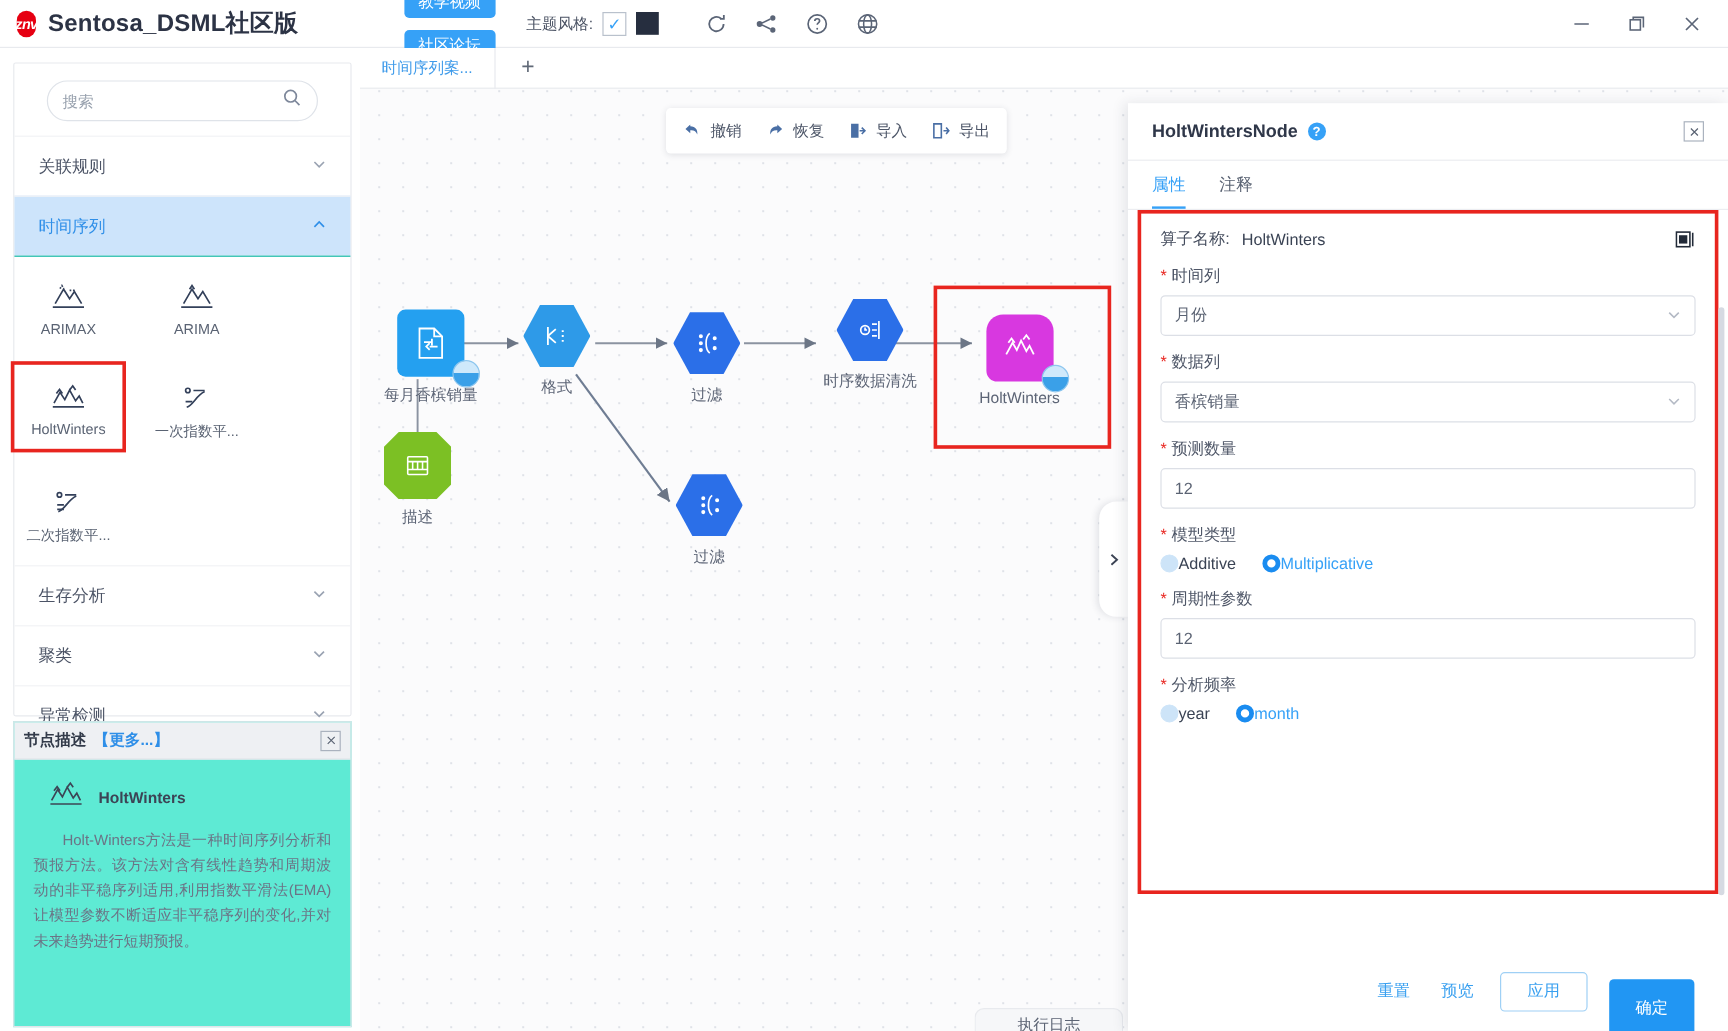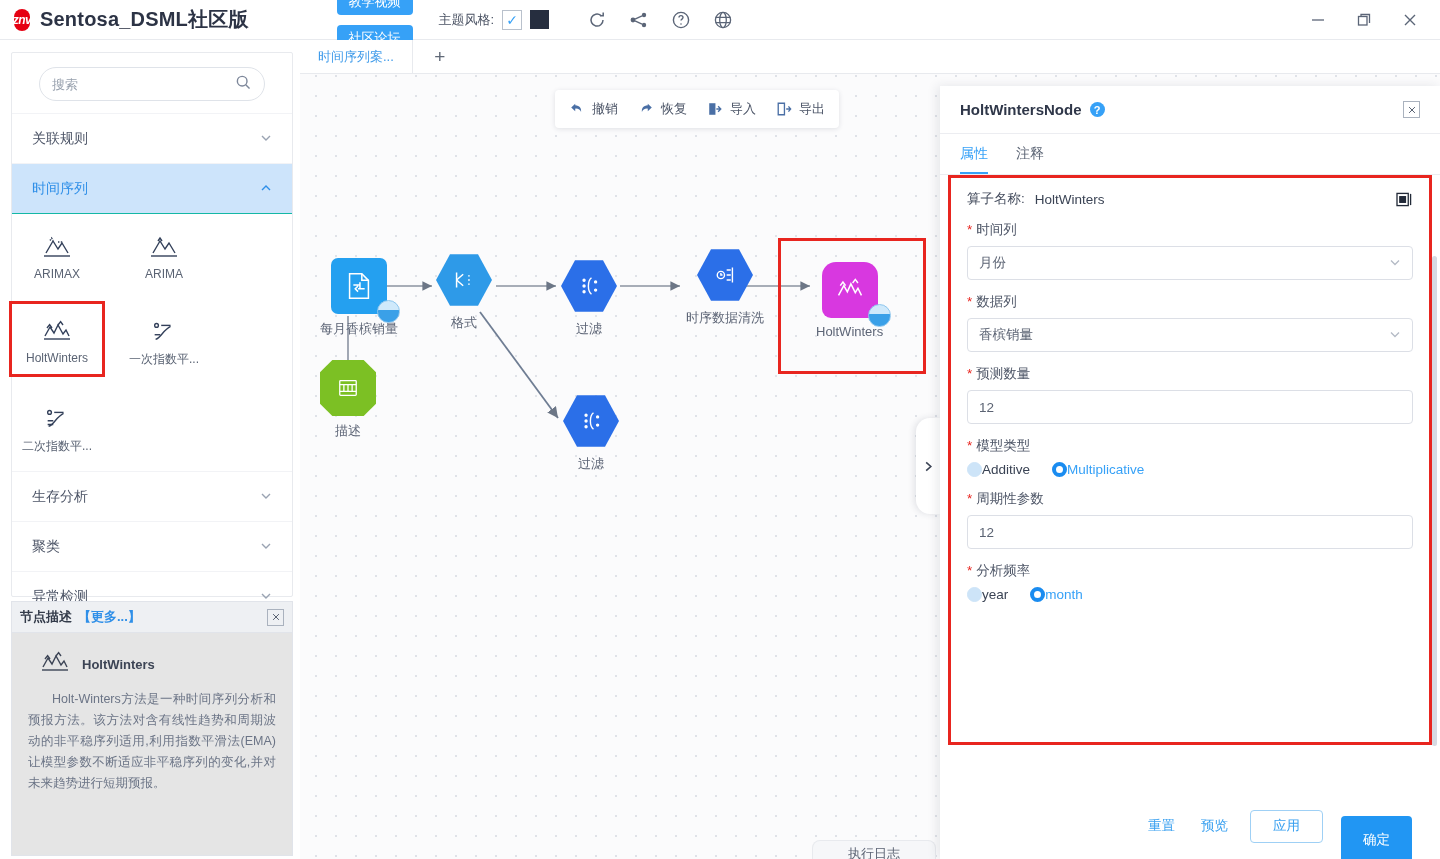--- a/index.html
+++ b/index.html
@@ -81,21 +81,21 @@
   .node-cell.hl { outline: 3px solid #e8251f; }
   .node-ico { height: 32px; display: flex; align-items: flex-end; color: #33405a; }
   .node-lbl {
     margin-top: 7px; font-size: 12px; color: #5a6373; max-width: 88px;
     text-align: center; white-space: nowrap; overflow: hidden;
   }
 
   
   .desc-panel {
     position: absolute; left: 11px; top: 601px; width: 282px; height: 255px;
-    background: #e5e5e5; border: 1px solid #e1e4ea;
+    background: #5eead4; border: 1px solid #e1e4ea;
   }
   .desc-head {
     height: 31px; background: #eef0f3; border-bottom: 1px solid #e1e4ea;
     display: flex; align-items: center; padding: 0 8px;
   }
   .desc-title { font-size: 13px; color: #333b4a; font-weight: bold; }
   .desc-more { font-size: 13px; color: #2f8fe8; font-weight: bold; margin-left: 6px; cursor: pointer; }
   .desc-close {
     margin-left: auto; width: 17px; height: 17px; border: 1px solid #aab2be;
     color: #5a6373; font-size: 12px; display: flex; align-items: center;

